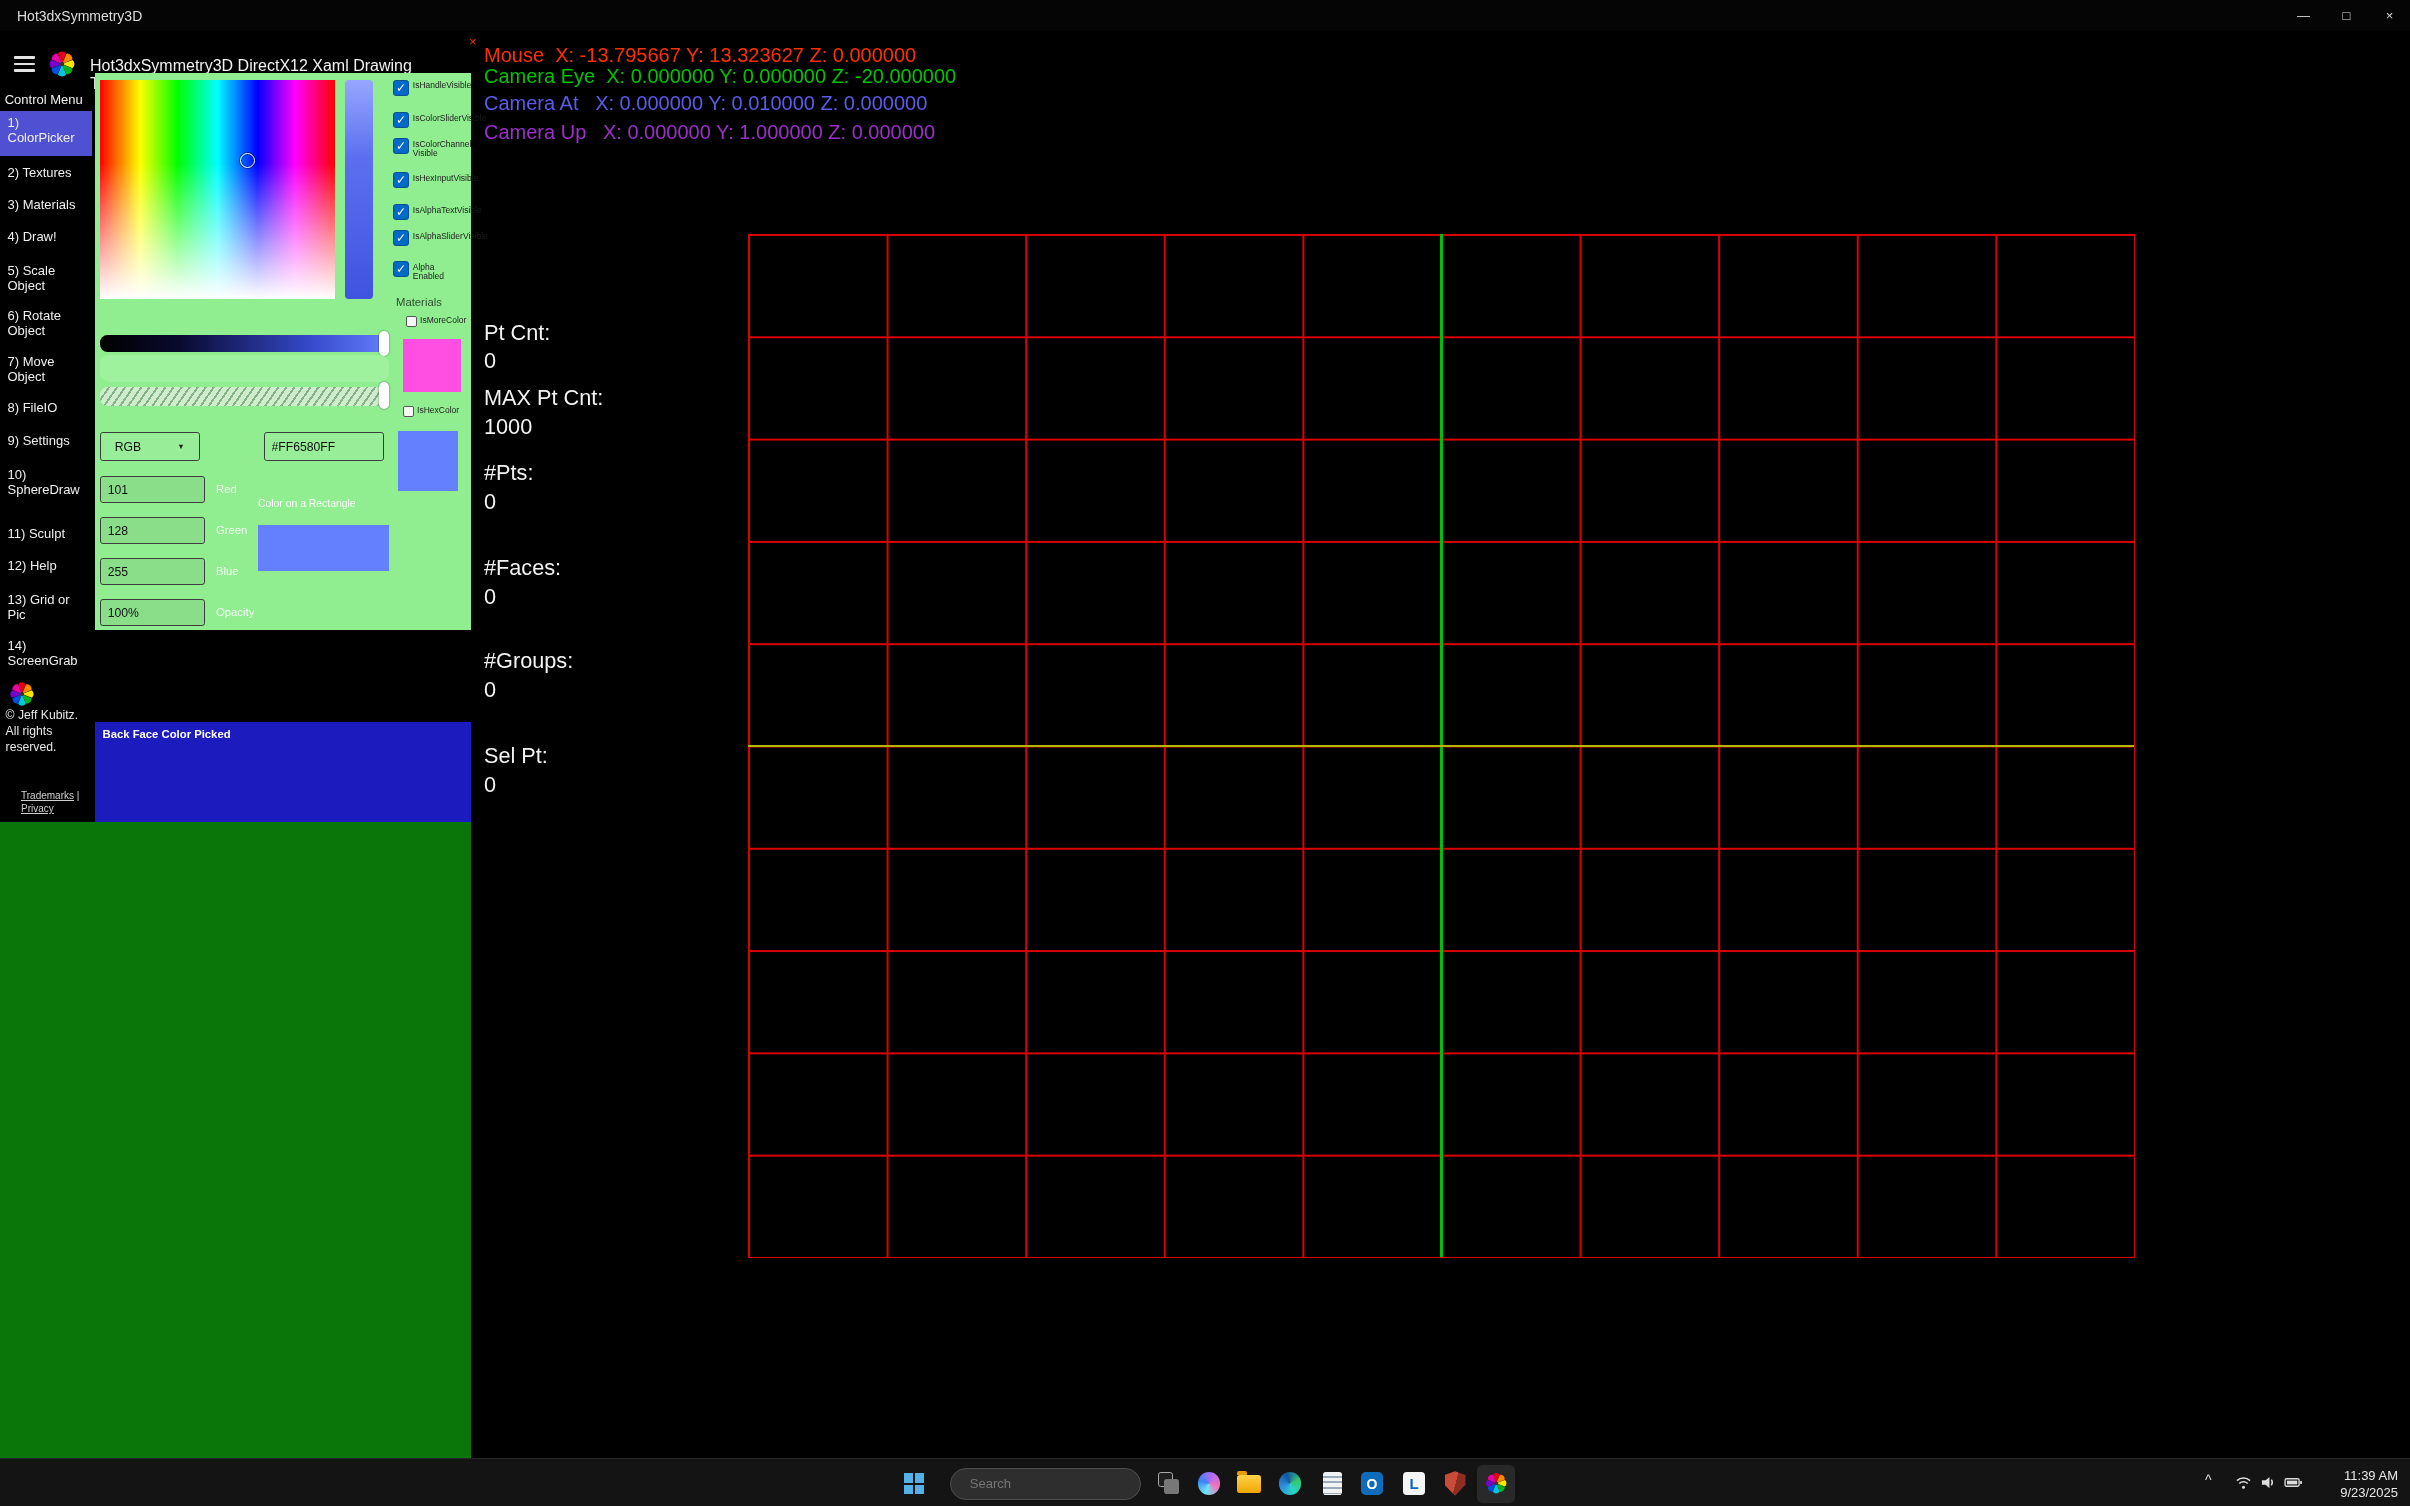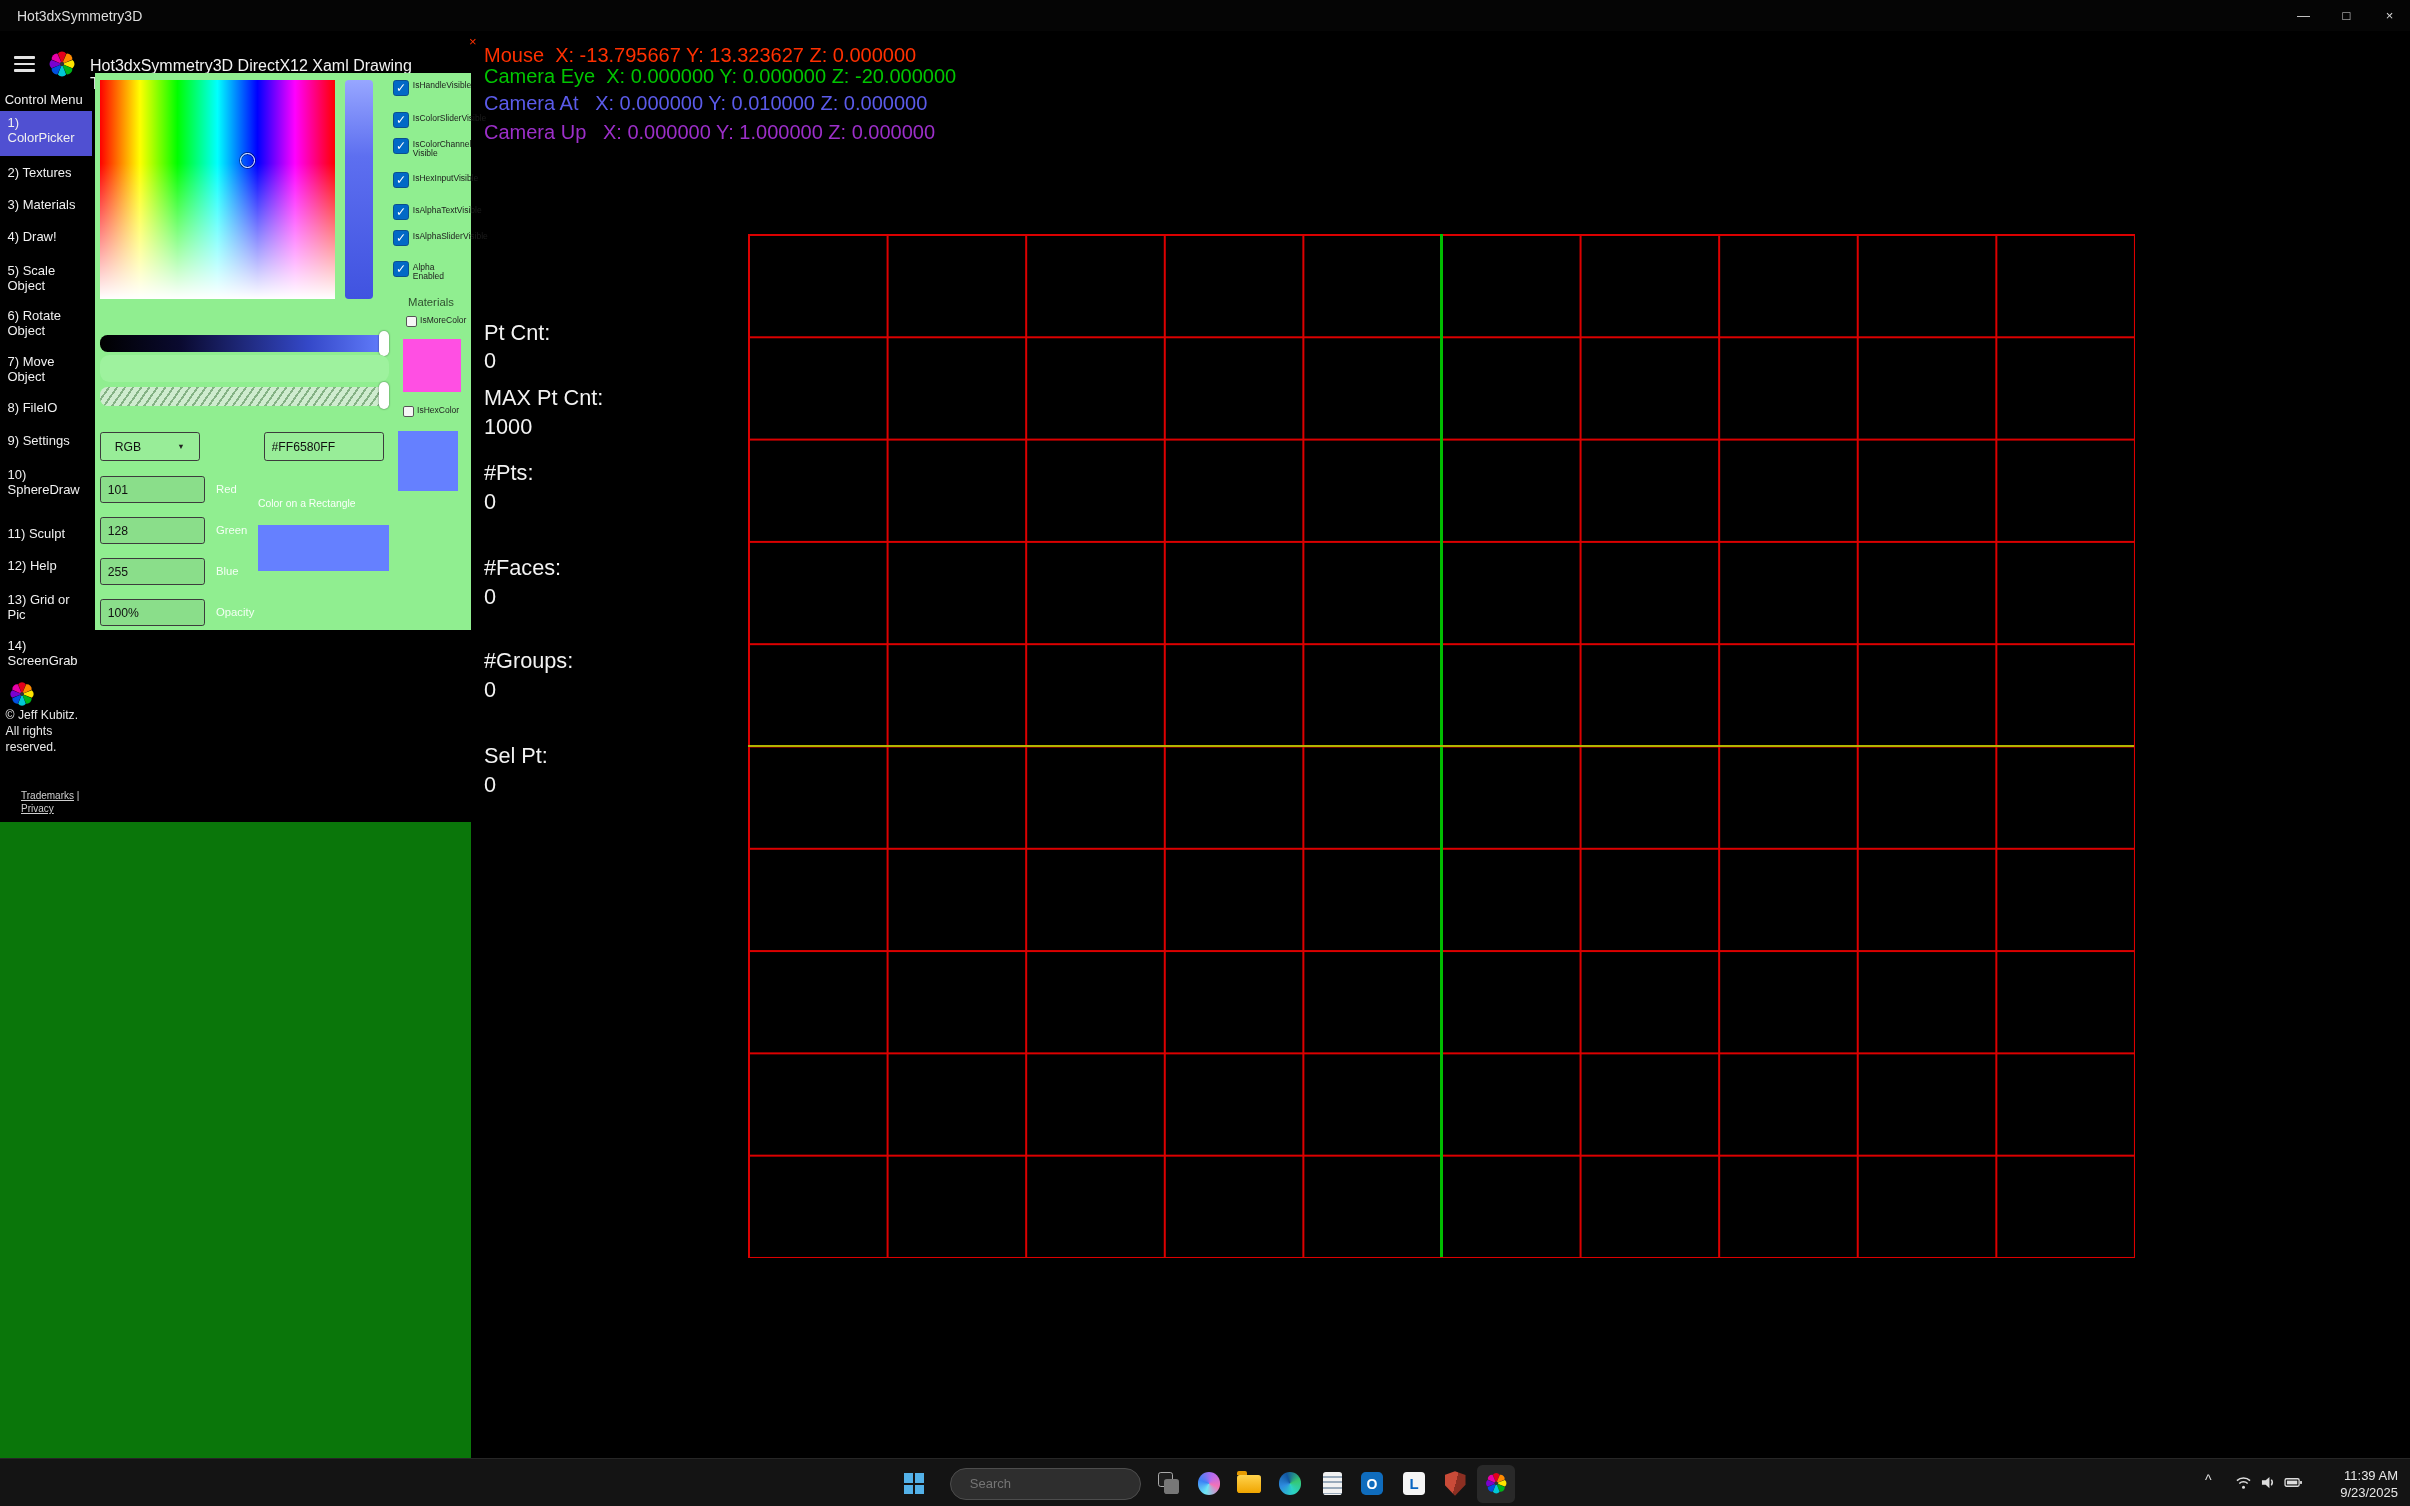--- a/index.html
+++ b/index.html
@@ -44,21 +44,21 @@
     border:1.9px solid #fff; border-radius:50%; box-shadow:0 0 0 0.9px rgba(0,0,0,.45), inset 0 0 0 0.9px rgba(0,0,0,.35); }
   .value-slider { position:absolute; left:250px; top:6.6px; width:28px; height:219px; border-radius:3.8px;
     background:linear-gradient(to bottom, #97a6ff 0%, #5d6ff0 35%, #4053e0 100%); }
 
   .cpcb { position:absolute; left:298px; display:flex; gap:3.8px; width:75px; align-items:flex-start; }
   .cbbox { flex:0 0 auto; width:16px; height:16px; background:#0169C6; border:0.9px solid #0a4f8f;
            border-radius:2.8px; color:#fff; font-size:12.2px; line-height:14px; text-align:center; }
   .cbbox::before { content:"✓"; }
   .cblabel { font-size:8.5px; line-height:9.4px; color:#1c1c1c; padding-top:1.9px; }
 
-  .materials-label { position:absolute; left:301px; top:223px; font-size:11.3px; color:#2f4f2f;margin-left:12px; }
+  .materials-label { position:absolute; left:301px; top:223px; font-size:11.3px; color:#2f4f2f; }
   .mini-row { position:absolute; display:flex; gap:2.8px; align-items:flex-start; }
   .minibox { flex:0 0 auto; width:11.3px; height:11.3px; background:#f6f6f6; border:0.9px solid #555; border-radius:1.9px; }
   .minilabel { font-size:8.5px; line-height:9.4px; color:#222; }
 
   .swatch-pink { position:absolute; left:308px; top:266px; width:58px; height:53px; background:#FF4FE3; }
   .grad-slider { position:absolute; left:4.7px; top:262px; width:289px; height:17px; border-radius:7.5px;
     background:linear-gradient(to right, #000 0%, #0a0a30 28%, #3448c8 72%, #6580ff 100%); }
   .mid-track { position:absolute; left:4.7px; top:282px; width:289px; height:27px; border-radius:9.4px; background:#9ef29e; }
   .alpha-slider { position:absolute; left:4.7px; top:314px; width:289px; height:19px; border-radius:7.5px;
     background-color:#cfeccf;
@@ -271,20 +271,23 @@
     <div class="chan-label" style="top:451px">Green</div>
     <div class="rect-preview"></div>
 
     <input class="chan-input" style="top: 485px;" value="255">
     <div class="chan-label" style="top:492px">Blue</div>
 
     <input class="chan-input" style="top: 526px;" value="100%">
     <div class="chan-label" style="top:533px">Opacity</div>
   </div>
 
+  <div class="backface">
+    <div class="backface-label">Back Face Color Picked</div>
+  </div>
   <div class="green-rect"></div>
 
   <div class="mouse-cross">×</div>
   <div class="readout" style="top:44px;  color:#FF3000">Mouse  X: -13.795667 Y: 13.323627 Z: 0.000000</div>
   <div class="readout" style="top:65px;  color:#00C400">Camera Eye  X: 0.000000 Y: 0.000000 Z: -20.000000</div>
   <div class="readout" style="top:92px;  color:#5B5BEA">Camera At   X: 0.000000 Y: 0.010000 Z: 0.000000</div>
   <div class="readout" style="top:121px; color:#9C2FC9">Camera Up   X: 0.000000 Y: 1.000000 Z: 0.000000</div>
 
   <div class="stat-label" style="top:320px">Pt Cnt:</div>
   <div class="stat-value" style="top:348px">0</div>

